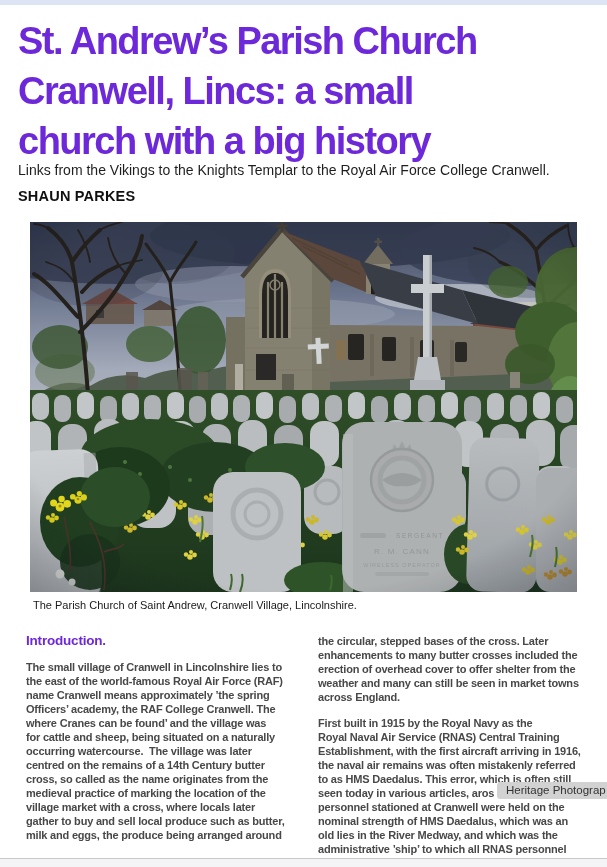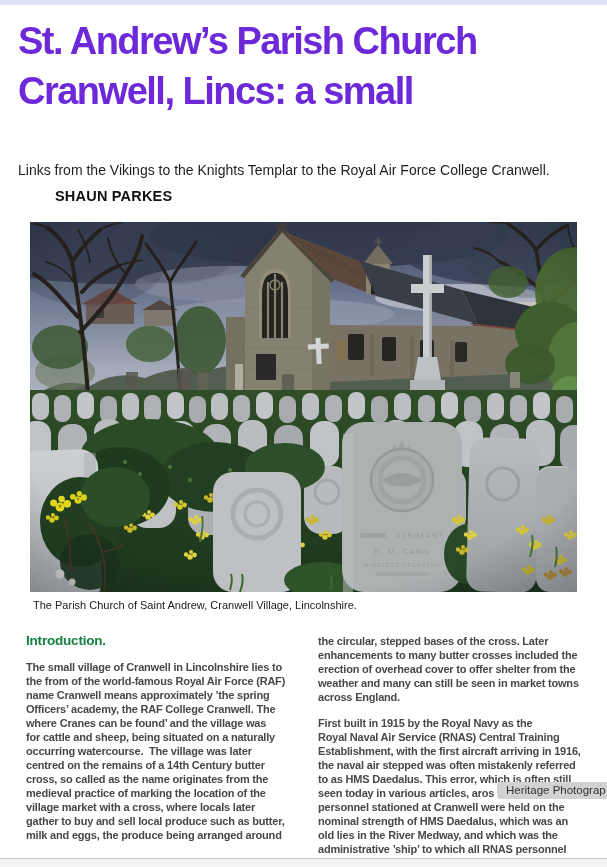--- a/index.html
+++ b/index.html
@@ -4,44 +4,45 @@
 <style>
   html,body{margin:0;padding:0;background:#fff;}
   .screen{position:relative;width:607px;height:867px;background:#ffffff;overflow:hidden;
           font-family:"Liberation Sans",sans-serif;}
   .top-strip{position:absolute;top:0;left:0;width:607px;height:5px;}
   .bottom-line{position:absolute;top:858px;left:0;width:607px;height:1px;}
   .bottom-strip{position:absolute;top:859px;left:0;width:607px;height:8px;}
   .title{position:absolute;left:18px;top:16px;width:578px;font-size:38px;line-height:50px;
          font-weight:700;letter-spacing:-1.5px;color:#6d28d9;}
   .subtitle{position:absolute;left:18px;top:162px;width:578px;font-size:14px;color:#1e1e1e;}
-  .author{position:absolute;left:18px;top:188px;font-size:14.5px;font-weight:700;color:#101010;letter-spacing:.2px;margin-left:37px;}
+  .author{position:absolute;left:18px;top:188px;font-size:14.5px;font-weight:700;color:#101010;letter-spacing:.2px;}
   .figure{position:absolute;left:30px;top:222px;width:547px;height:370px;overflow:hidden;background:#6b7285;}
   .figure svg{display:block;}
   .figure text{font-family:"Liberation Sans",sans-serif;}
   .caption{position:absolute;left:33px;top:599px;width:560px;font-size:11px;font-weight:400;color:#1a1a1a;}
   .col{position:absolute;top:634px;font-size:11px;line-height:14px;color:#484848;letter-spacing:-0.2px;}
   .col .tl{white-space:nowrap;height:14px;overflow:visible;font-weight:bold;}
   .left-col{left:26px;width:262px;}
   .right-col{left:318px;width:280px;}
-  .intro-heading{font-size:13.5px;font-weight:700;color:#15803d;height:17px;margin-bottom:9px;letter-spacing:-0.2px;}
+  .intro-heading{font-size:13.5px;font-weight:700;color:#6d28d9;height:17px;margin-bottom:9px;letter-spacing:-0.2px;}
   .para-gap{height:12px;}
   .tooltip{position:absolute;left:497px;top:782px;padding:2px 9px 3px;font-size:11.5px;color:#333;
            border-radius:3.5px;white-space:nowrap;z-index:5;}
 </style>
 </head>
 <body>
 
 <div class="screen">
 
   <div class="top-strip" style="background: rgb(220, 228, 246);"></div>
 
   <div class="title">
     <div>St. Andrew’s Parish Church</div>
     <div>Cranwell, Lincs: a small</div>
+    <div>church with a big history</div>
   </div>
 
   <div class="subtitle">Links from the Vikings to the Knights Templar to the Royal Air Force College Cranwell.</div>
   <div class="author">SHAUN PARKES</div>
 
   <div class="figure">
     <svg width="547" height="370" viewBox="0 0 547 370" xmlns="http://www.w3.org/2000/svg">
       <defs>
         <linearGradient id="sky" x1="0" y1="0" x2="0" y2="1">
           <stop offset="0" stop-color="#3f465c"></stop>
@@ -358,21 +359,21 @@
       <rect width="547" height="370" fill="#2e3550" opacity="0.05"></rect>
     </svg>
   </div>
 
   <div class="caption">The Parish Church of Saint Andrew, Cranwell Village, Lincolnshire.</div>
 
   <div class="col left-col">
     <div class="intro-heading">Introduction.</div>
     <div>
         <div class="tl">The small village of Cranwell in Lincolnshire lies to</div>
-        <div class="tl">the from of the world-famous Royal Air Force (RAF)</div>
+        <div class="tl">the east of the world-famous Royal Air Force (RAF)</div>
         <div class="tl">name Cranwell means approximately ’the spring</div>
         <div class="tl">Officers’ academy, the RAF College Cranwell. The</div>
         <div class="tl">where Cranes can be found’ and the village was</div>
         <div class="tl">for cattle and sheep, being situated on a naturally</div>
         <div class="tl">occurring watercourse.&nbsp; The village was later</div>
         <div class="tl">centred on the remains of a 14th Century butter</div>
         <div class="tl">cross, so called as the name originates from the</div>
         <div class="tl">medieval practice of marking the location of the</div>
         <div class="tl">village market with a cross, where locals later</div>
         <div class="tl">gather to buy and sell local produce such as butter,</div>
@@ -386,21 +387,21 @@
         <div class="tl">enhancements to many butter crosses included the</div>
         <div class="tl">erection of overhead cover to offer shelter from the</div>
         <div class="tl">weather and many can still be seen in market towns</div>
         <div class="tl">across England.</div>
       </div>
     <div class="para-gap"></div>
     <div>
         <div class="tl">First built in 1915 by the Royal Navy as the</div>
         <div class="tl">Royal Naval Air Service (RNAS) Central Training</div>
         <div class="tl">Establishment, with the first aircraft arriving in 1916,</div>
-        <div class="tl">the naval air stepped was often mistakenly referred</div>
+        <div class="tl">the naval air remains was often mistakenly referred</div>
         <div class="tl">to as HMS Daedalus. This error, which is often still</div>
         <div class="tl">seen today in various articles, aros</div>
         <div class="tl">personnel stationed at Cranwell were held on the</div>
         <div class="tl">nominal strength of HMS Daedalus, which was an</div>
         <div class="tl">old lies in the River Medway, and which was the</div>
         <div class="tl">administrative ’ship’ to which all RNAS personnel</div>
       </div>
   </div>
 
   <div class="tooltip" style="background: rgb(210, 210, 210);">Heritage Photograp</div>

